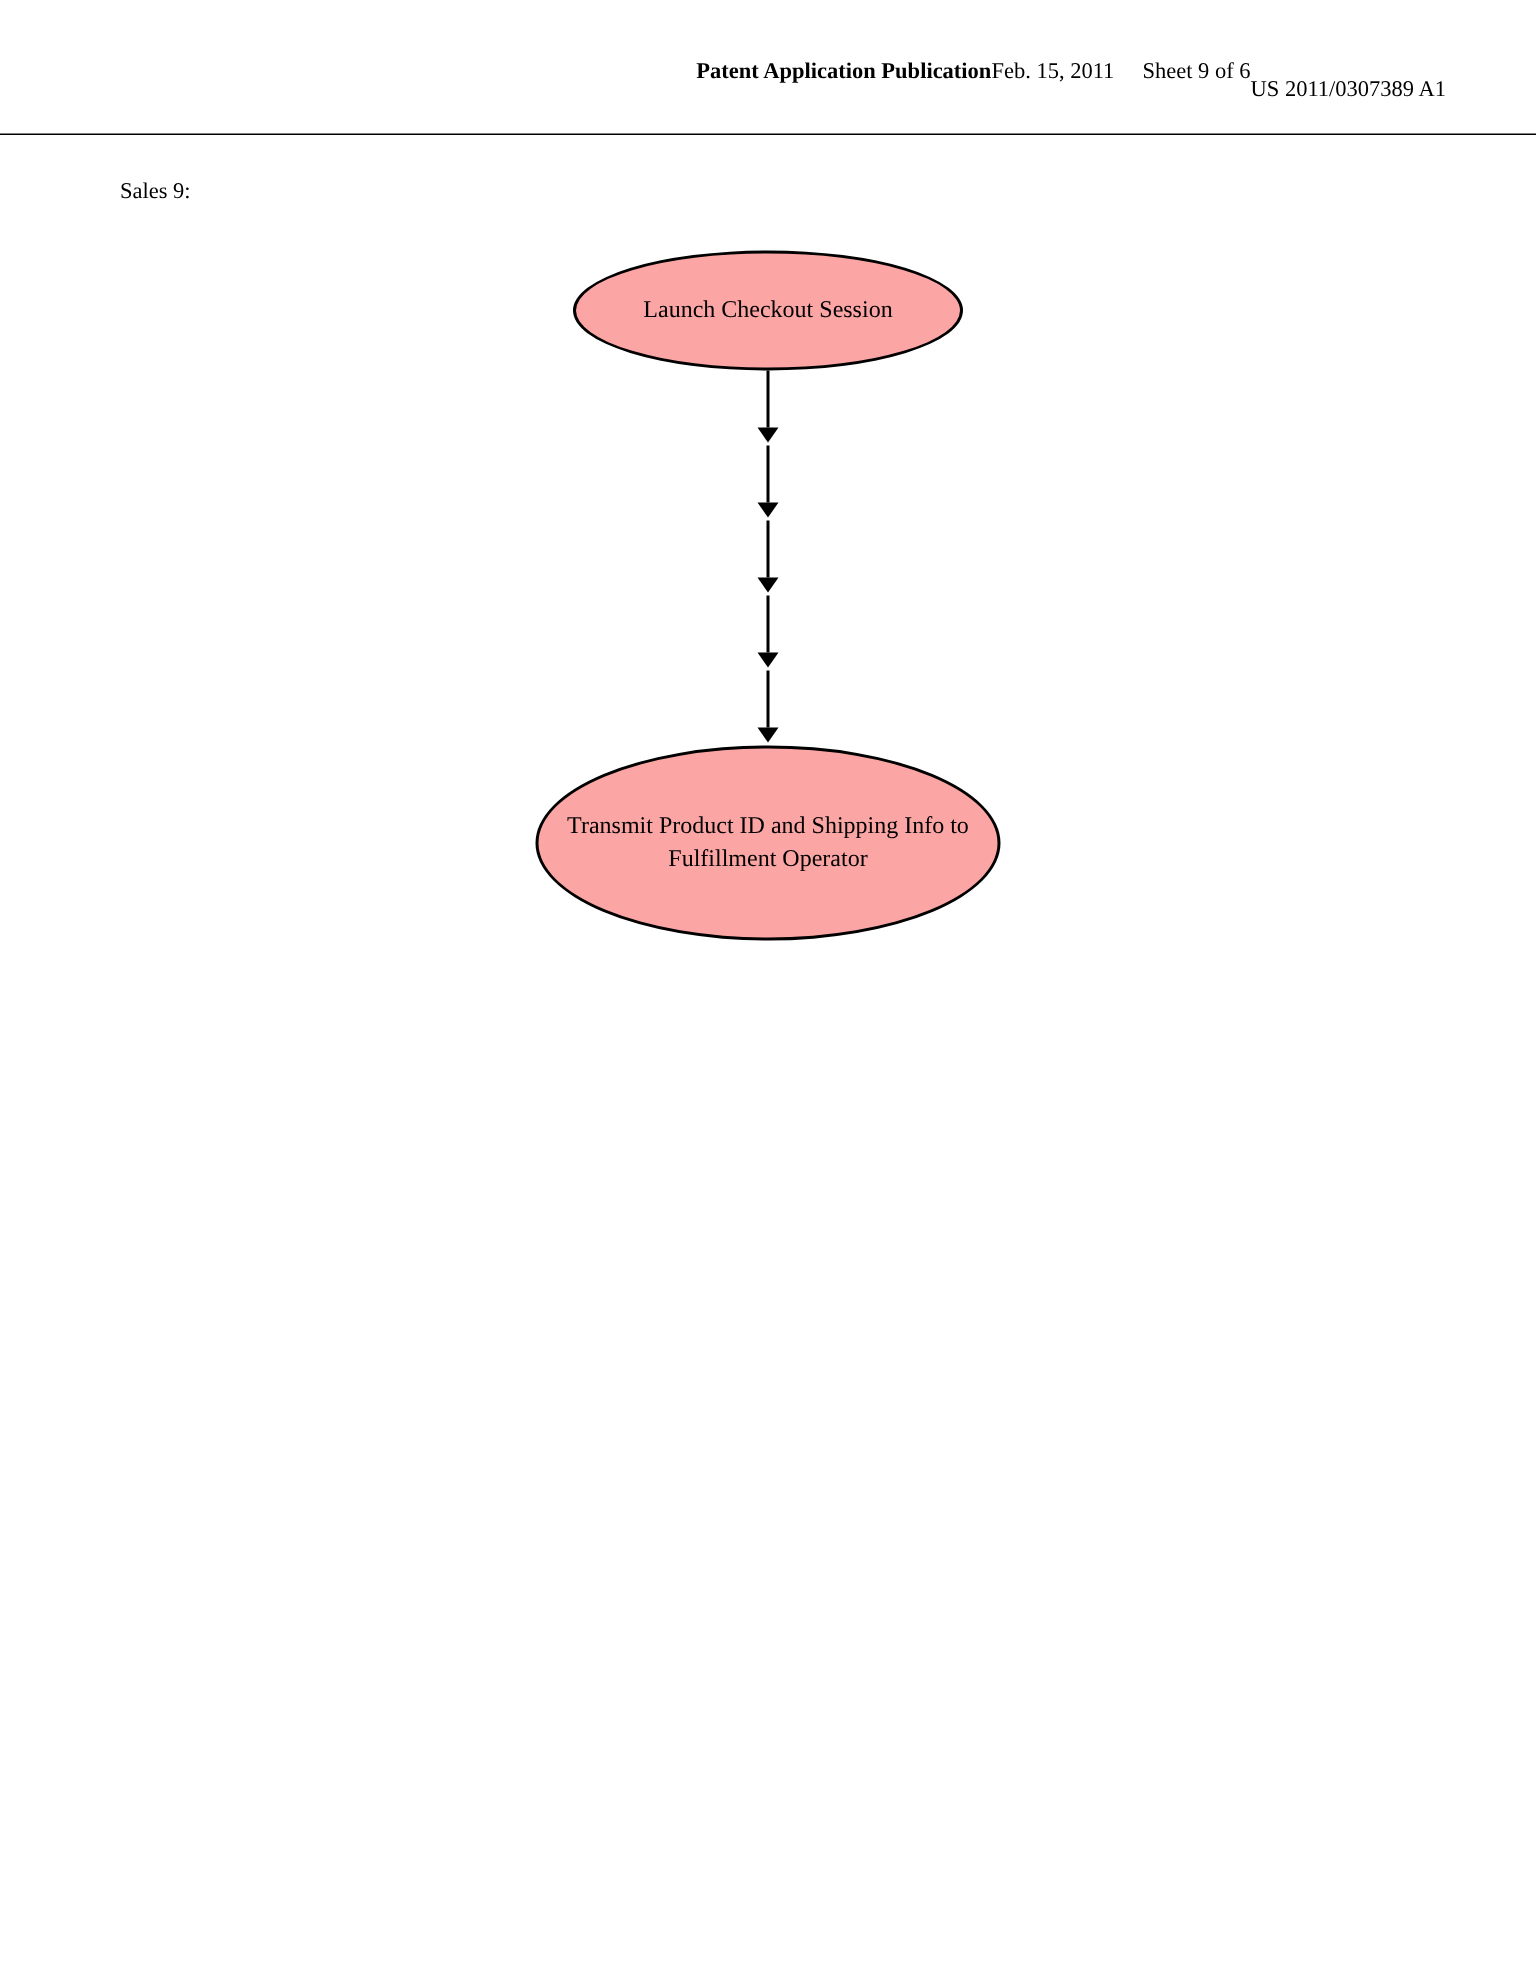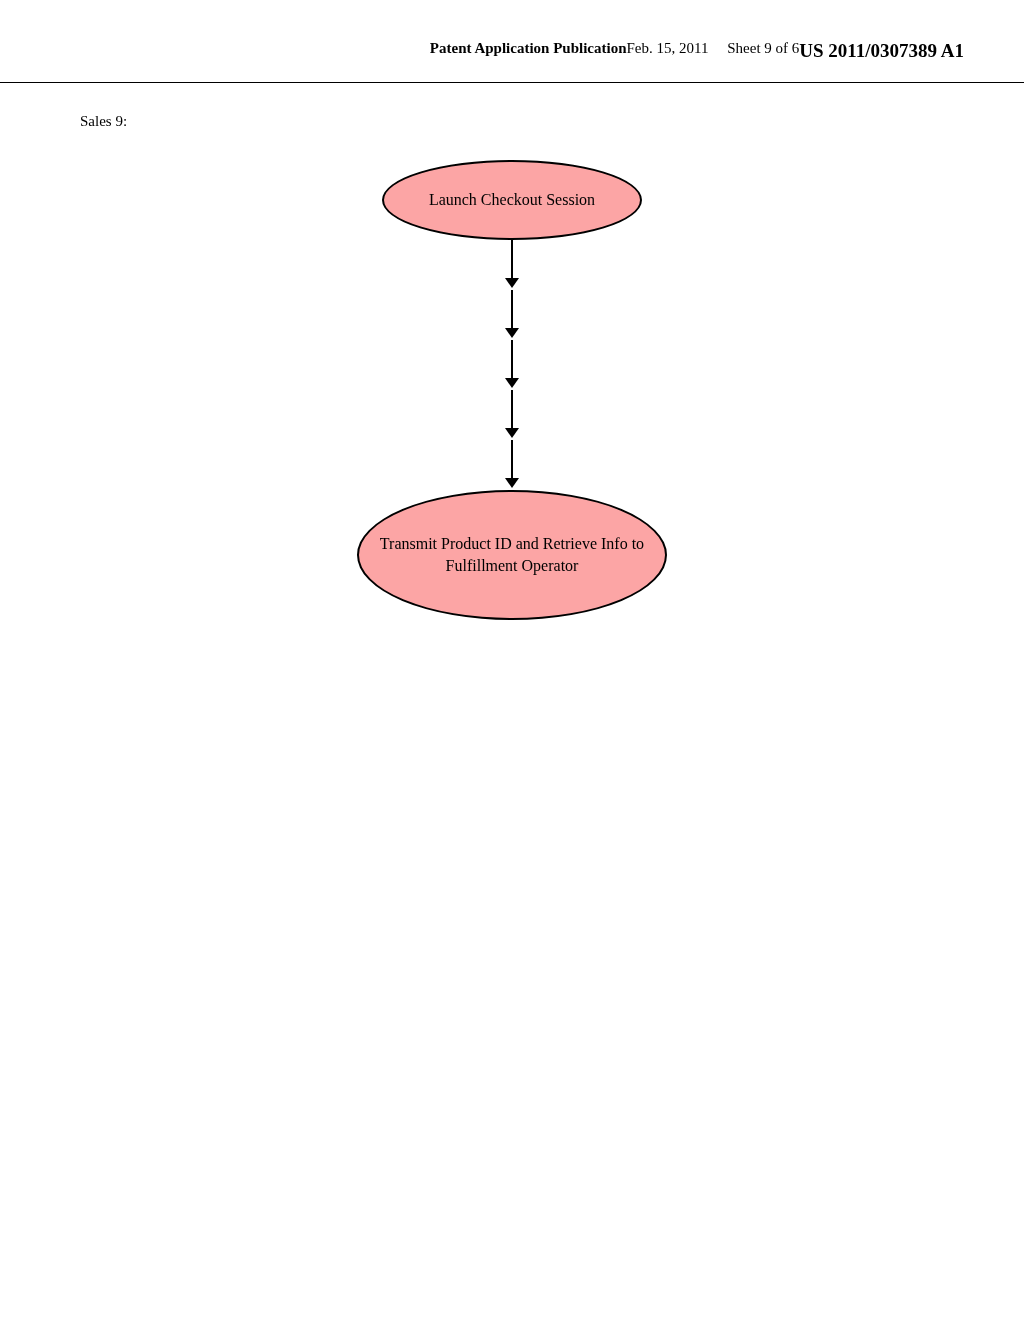--- a/index.html
+++ b/index.html
@@ -25,22 +25,23 @@
       font-size: 15px;
       font-weight: bold;
     }
 
     .header-center {
       font-size: 15px;
       text-align: center;
     }
 
     .header-right {
-      font-size: 19px;
-      font-weight: bold;
+      font-size: 15px;
+      font-weight: normal;
+      margin-top: 12px;
     }
 
     .figure-label {
       padding: 30px 0 0 80px;
       font-size: 15px;
     }
 
     .diagram-container {
       display: flex;
       flex-direction: column;
@@ -147,16 +148,16 @@
     <div class="arrow-head"></div>
   </div>
 
 
   <div class="arrow">
     <div class="arrow-line"></div>
     <div class="arrow-head"></div>
   </div>
 
   <div class="ellipse-box ellipse-xl">
-    <span>Transmit Product ID and Retrieve Info to Fulfillment Operator</span>
+    <span>Transmit Product ID and Shipping Info to Fulfillment Operator</span>
   </div>
 
 </div>
 
 </body></html>

